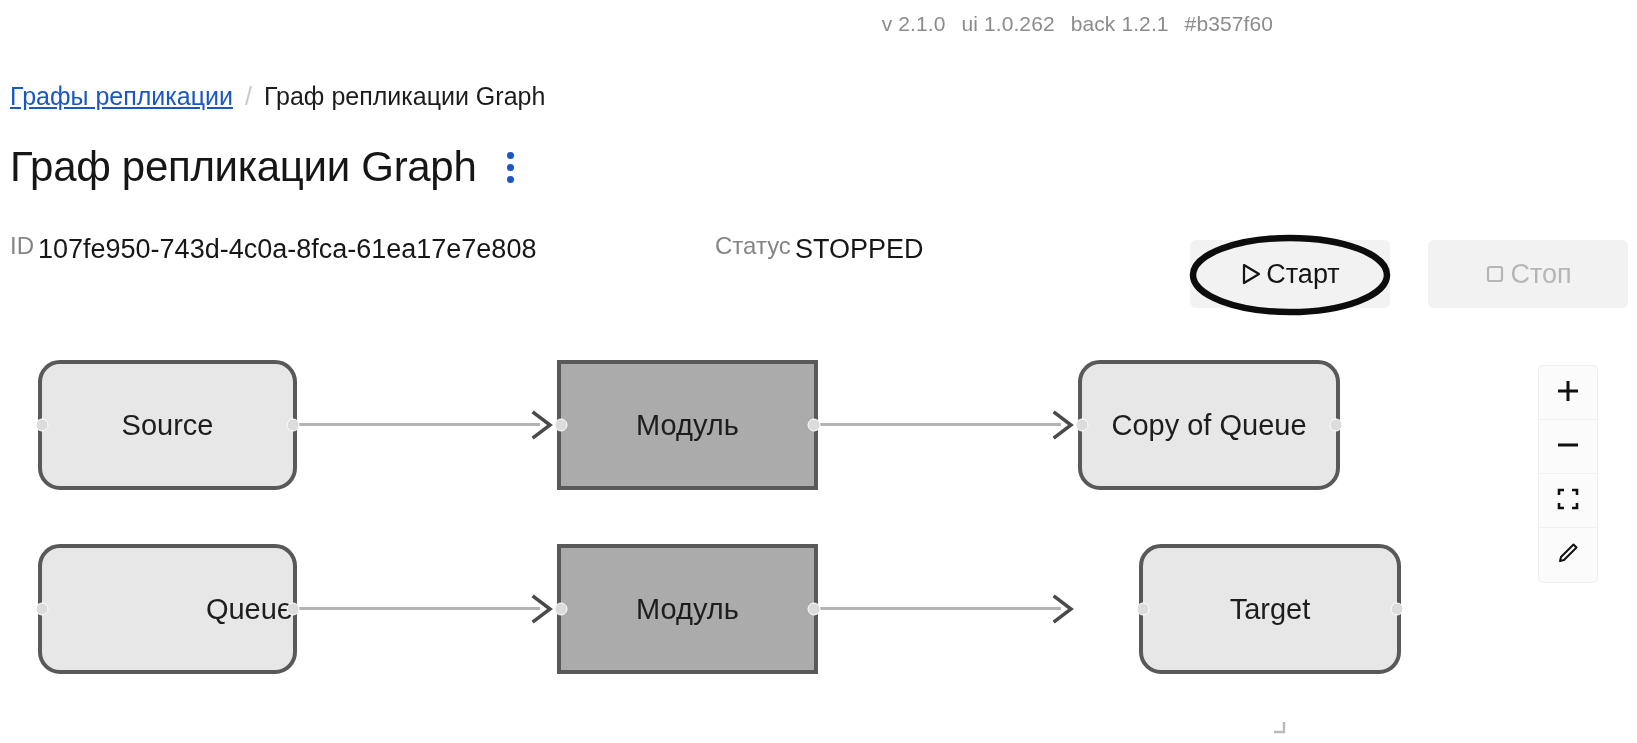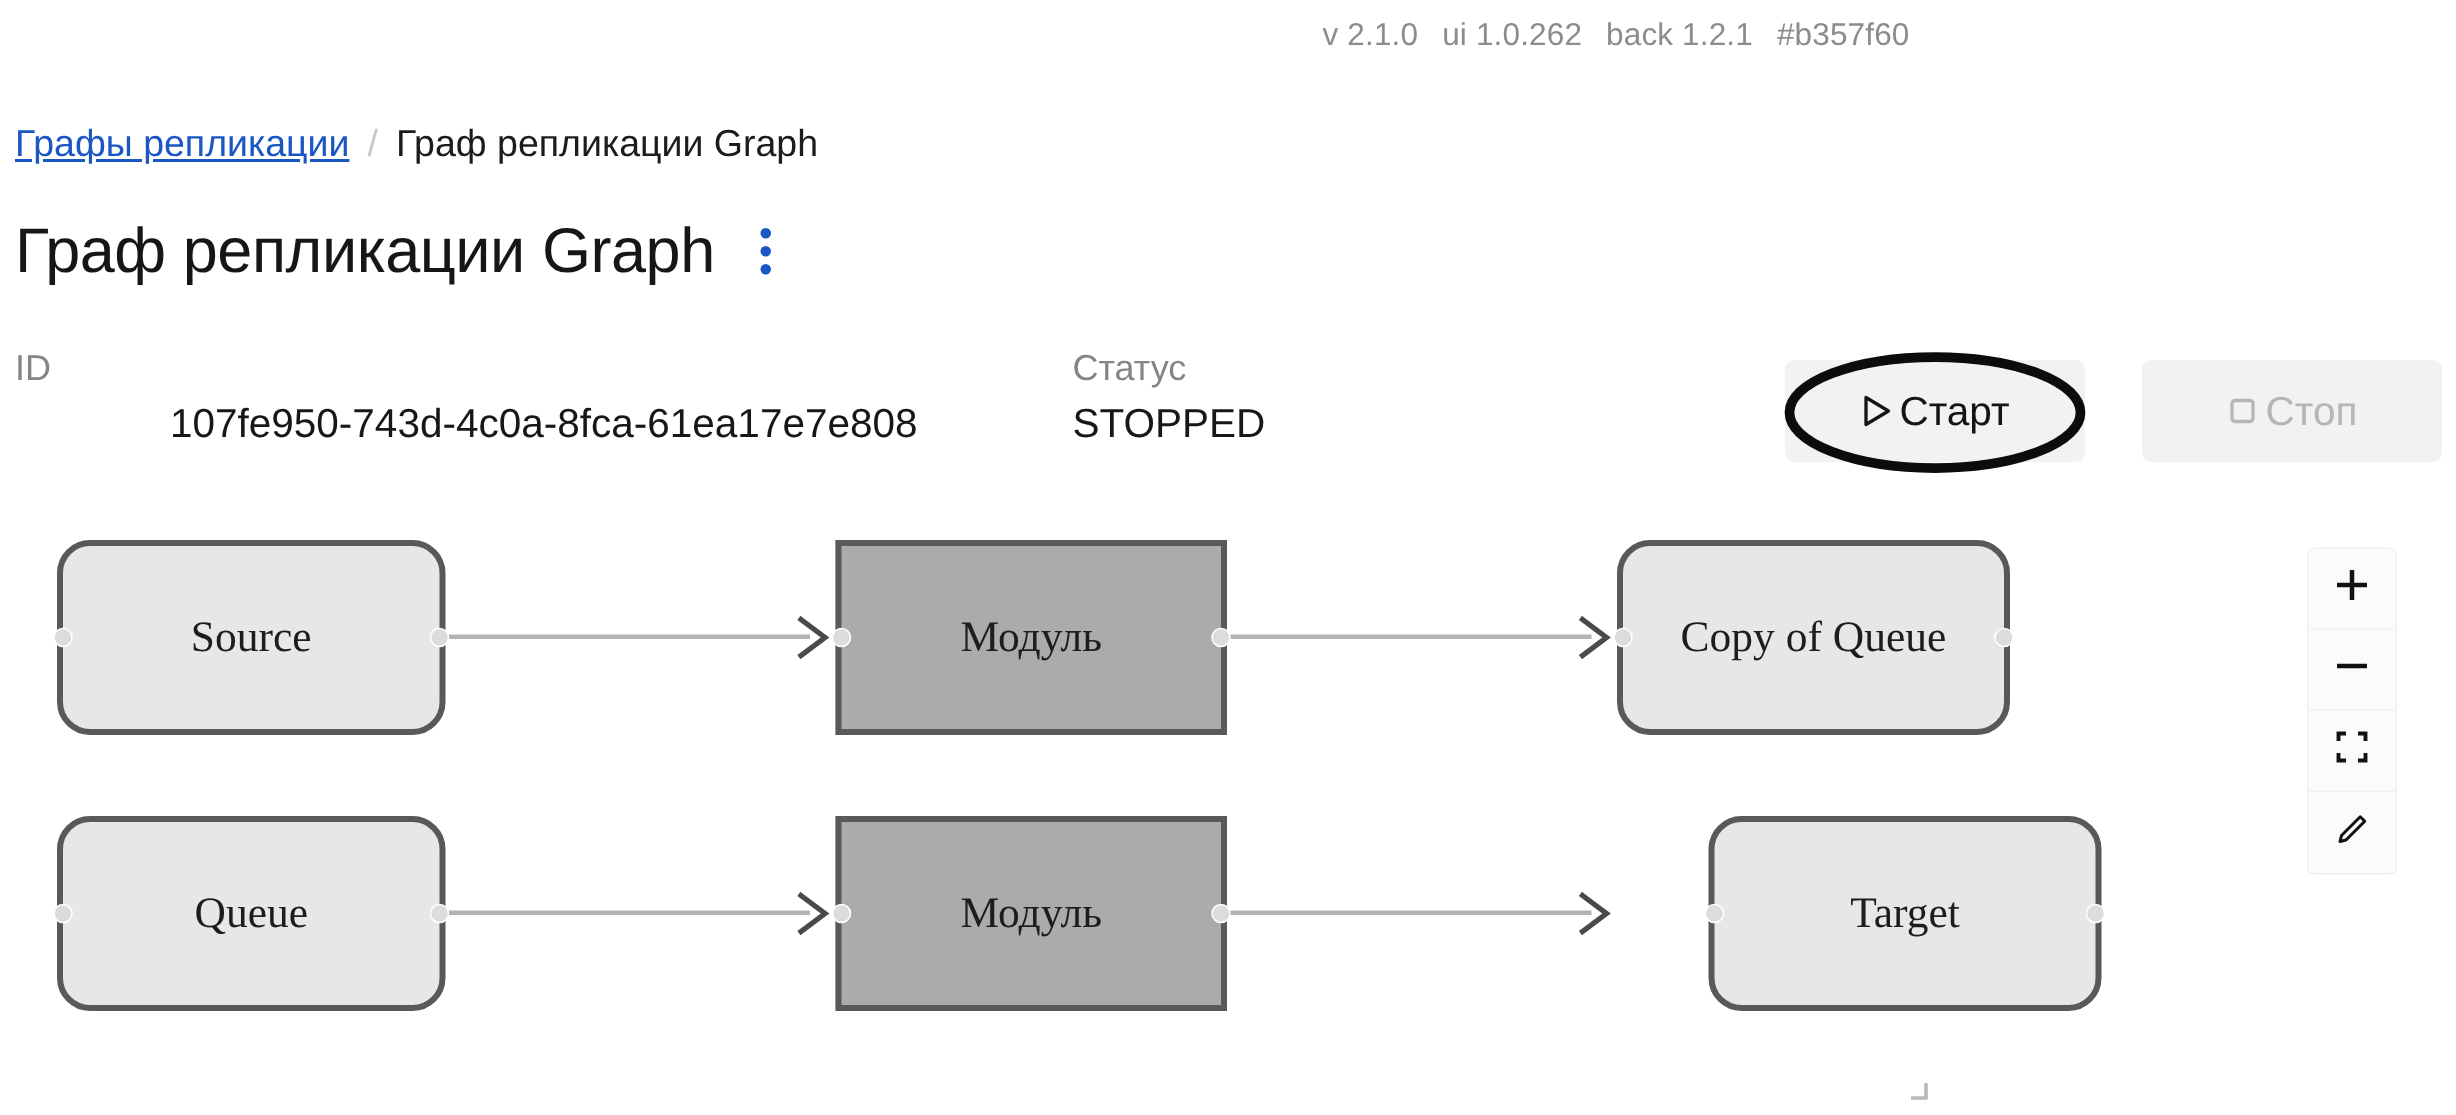--- a/index.html
+++ b/index.html
@@ -40,21 +40,21 @@
   }
   .page-title {
     font-size: 42px; font-weight: 400; color: #161616;
     white-space: nowrap; letter-spacing: -0.3px;
   }
   .kebab { display: flex; flex-direction: column; gap: 5px; padding: 4px 8px; cursor: pointer; }
   .kebab span { width: 7px; height: 7px; border-radius: 50%; background: #1a56c4; display:block; }
 
   
   .meta { position: absolute; top: 232px; left: 10px; display: flex; }
-  .meta-col { display: flex; flex-direction: column; gap: 4px; }
+  .meta-col { display: flex; gap: 4px; }
   .meta-col.id { width: 705px; }
   .meta-label { font-size: 24px; color: #858585; line-height: 1.2; }
   .meta-value { font-size: 27px; color: #171717; line-height: 1.3; white-space: nowrap; text-align: center; }
 
   
   .actions { position: absolute; top: 240px; left: 1190px; display: flex; gap: 38px; }
   .btn {
     height: 68px; min-width: 200px;
     display: flex; align-items: center; justify-content: center; gap: 4px;
     background: #f2f2f2; border: none; border-radius: 6px;
@@ -73,21 +73,20 @@
   }
 
   
   .canvas { position: absolute; top: 330px; left: 0; width: 1637px; height: 413px; overflow: hidden; }
   .node {
     position: absolute;
     display: flex; align-items: center; justify-content: center;
     border: 4px solid #595959;
     font-size: 29px; color: #1d1d1d;
     white-space: nowrap;
-    font-family: Liberation Serif, serif;
   }
   .node.endpoint { background: #e7e7e7; border-radius: 22px; }
   .node.module   { background: #ababab; border-radius: 0; }
   .port {
     position: absolute; top: 50%;
     width: 13px; height: 13px; border-radius: 50%;
     background: #dcdcdc; border: 1px solid #ffffff;
     transform: translate(-50%, -50%);
   }
   .port.left  { left: 0; }
@@ -221,21 +220,21 @@
         </svg>
     </div>
 
     <div class="edge" style="left:818px; top:277px; width:243px;"></div>
     <div class="arrow" style="left:1049px; top:263px;">
       <svg width="32" height="32" viewBox="0 0 32 32">
           <path d="M6 4 L22 16 L6 28" fill="none" stroke="#4a4a4a" stroke-width="3.5" stroke-linecap="square"></path>
         </svg>
     </div>
 
-    <div class="node endpoint" style="left:38px; top:214px; width:259px; height:130px;">
+    <div class="node endpoint" style="left:38px; top:214px; width:259px; height:130px;justify-content:flex-end;">
       <span>Queue</span>
       <span class="port left"></span>
       <span class="port right"></span>
     </div>
 
     <div class="node module" style="left:557px; top:214px; width:261px; height:130px;">
       <span>Модуль</span>
       <span class="port left"></span>
       <span class="port right"></span>
     </div>

